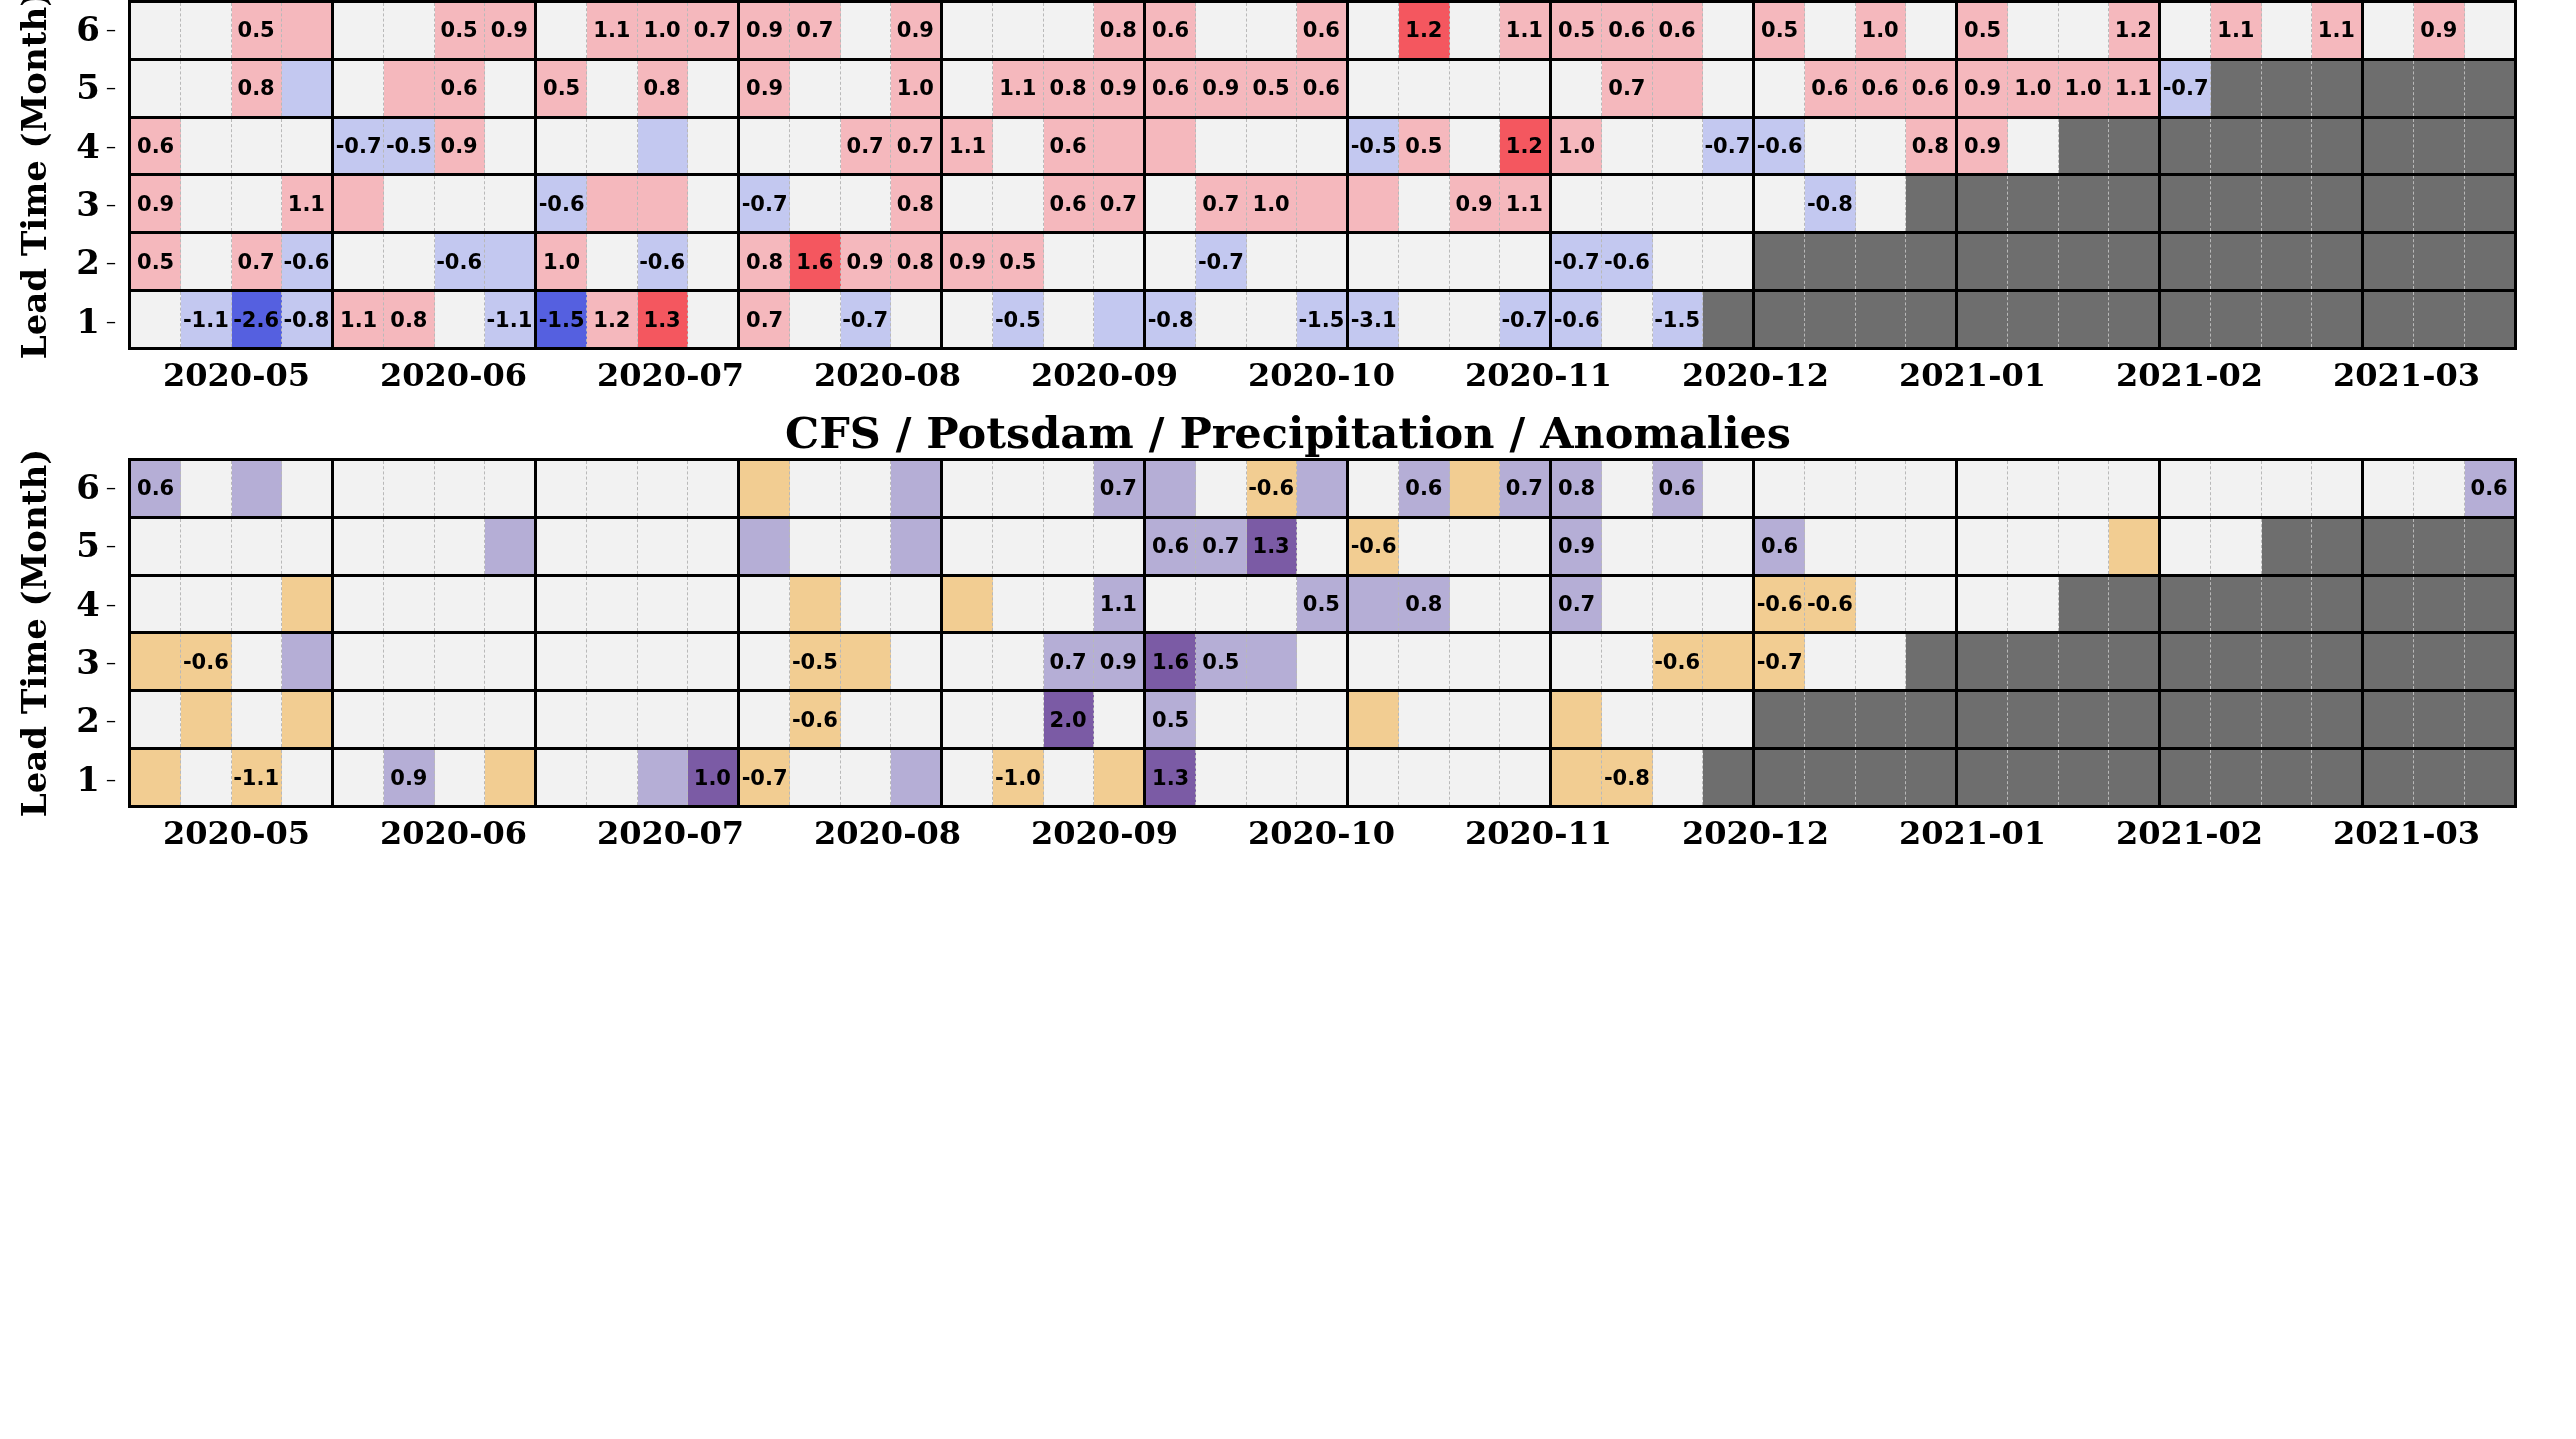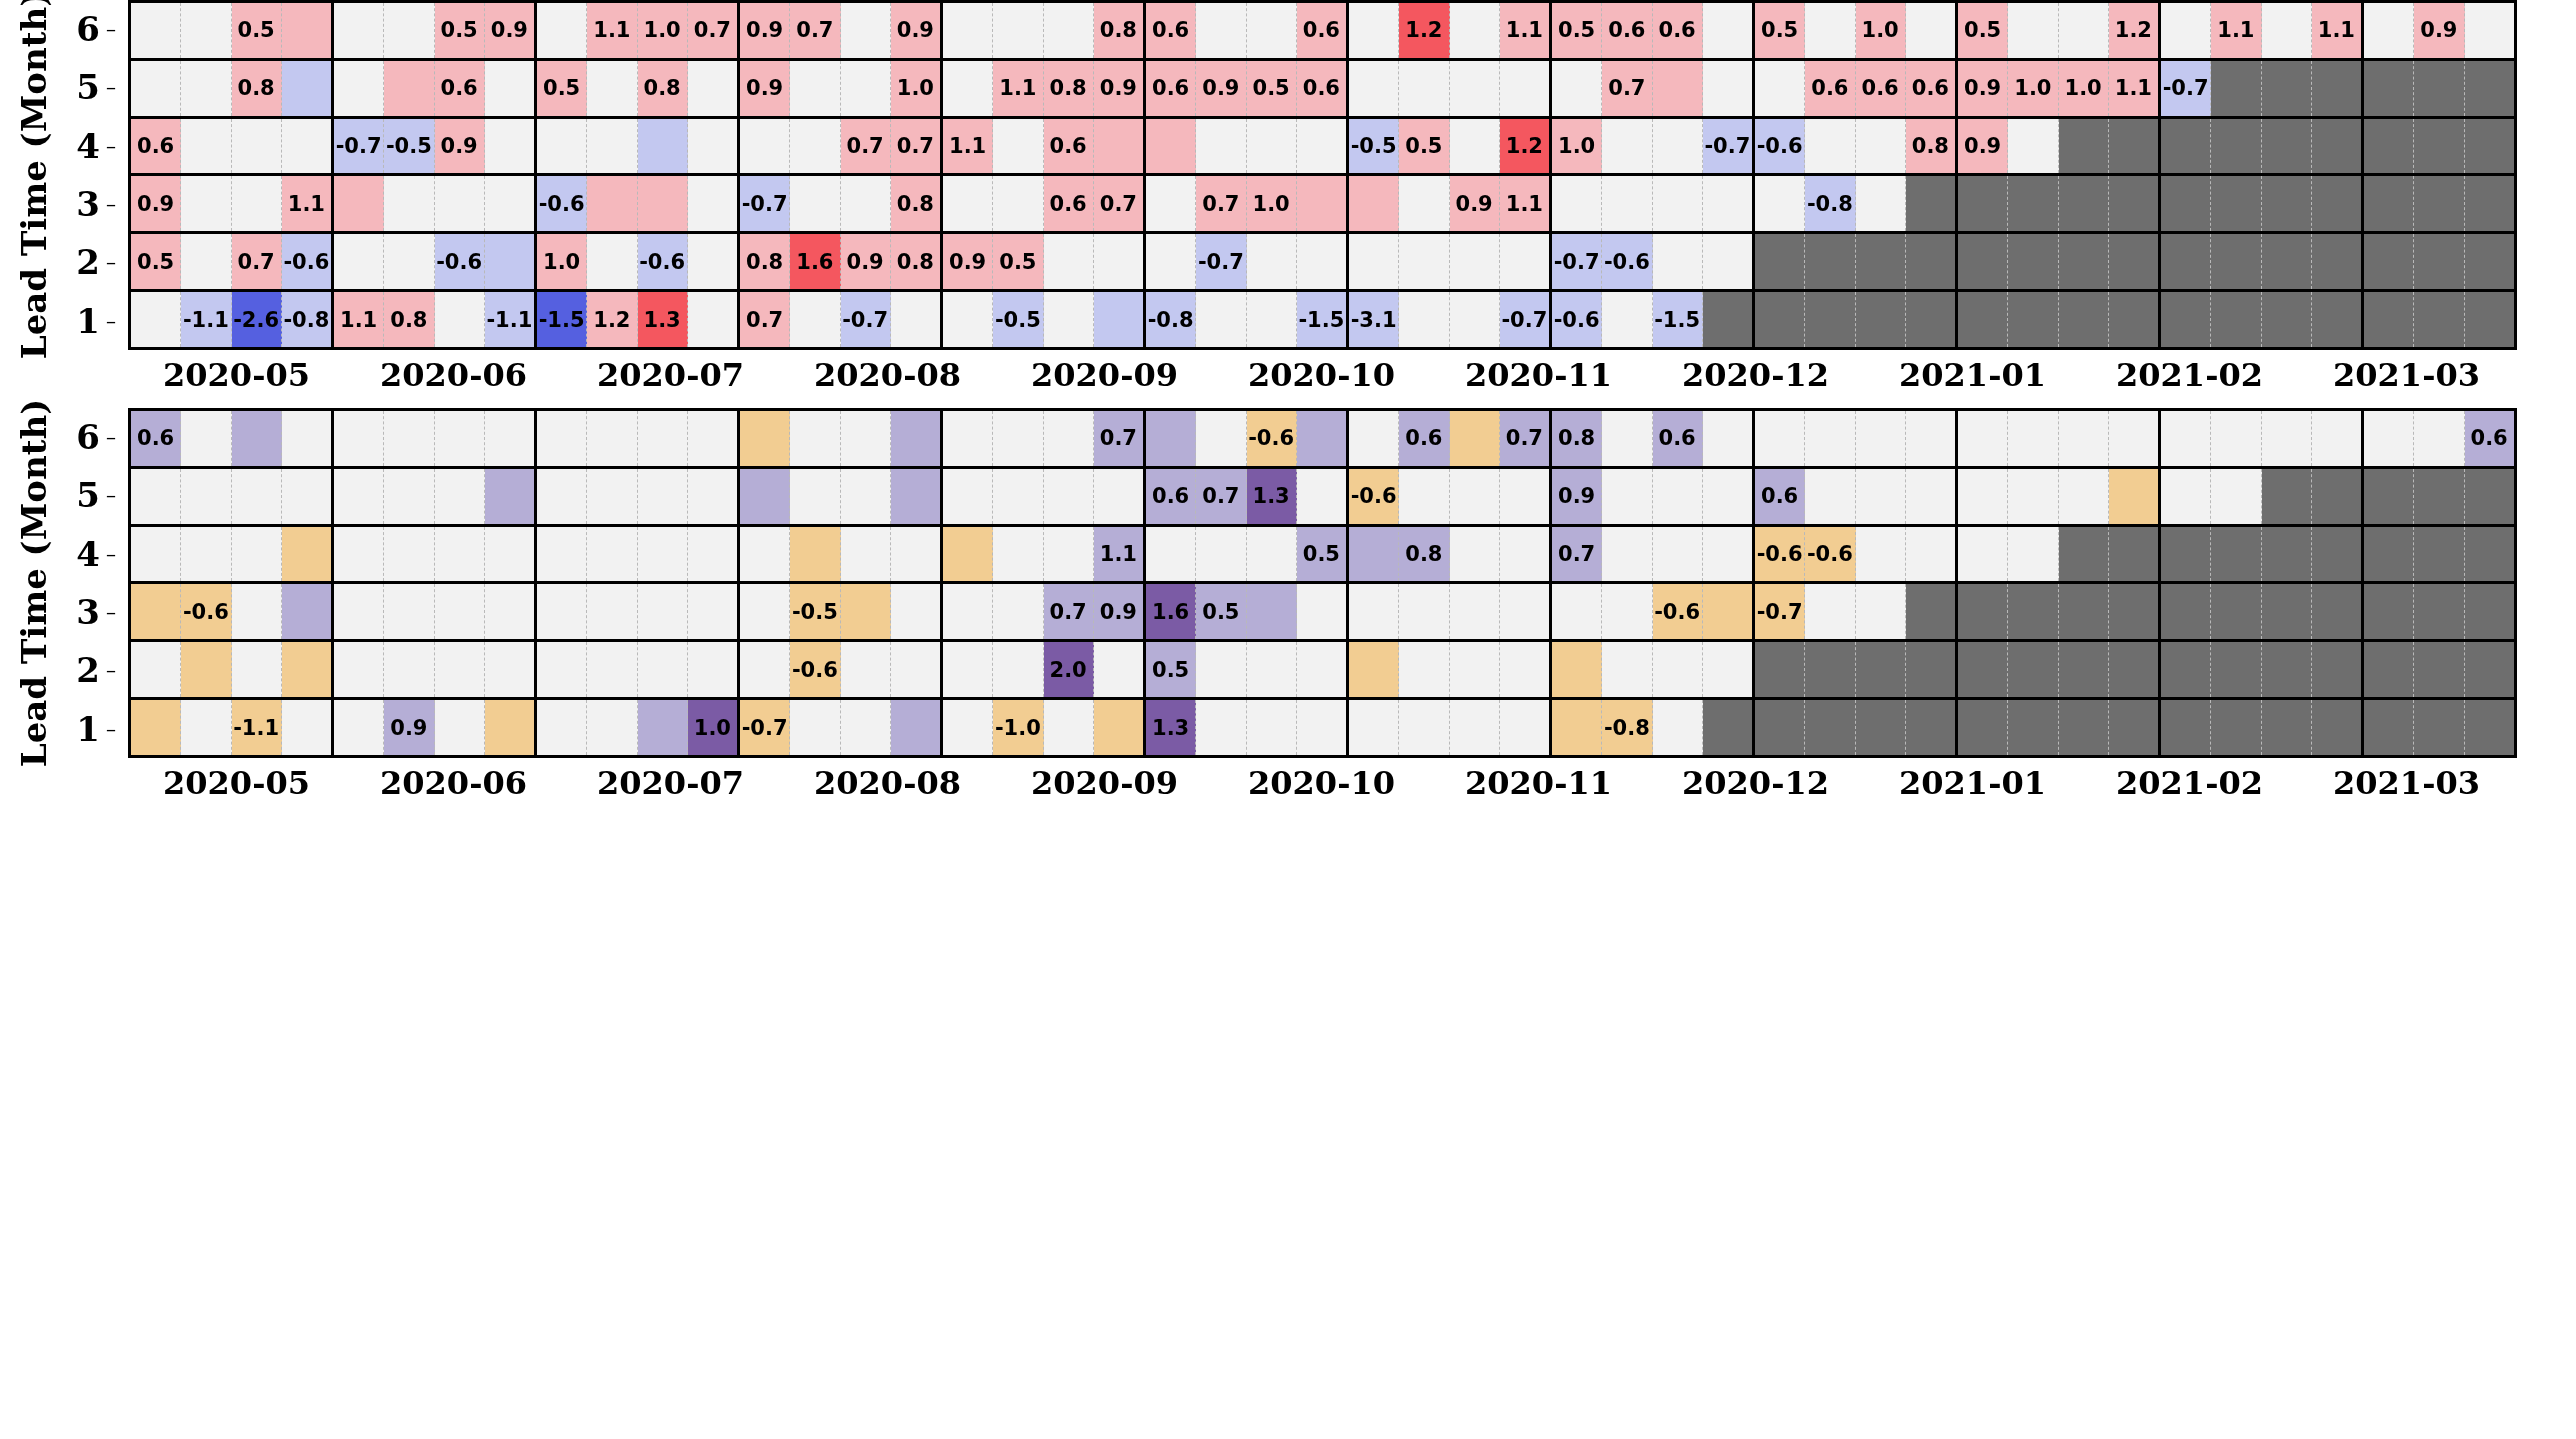--- a/index.html
+++ b/index.html
@@ -367,20 +367,21 @@
         <div class="xlabel" style="width: 217px;">2020-10</div>
         <div class="xlabel" style="width: 217px;">2020-11</div>
         <div class="xlabel" style="width: 217px;">2020-12</div>
         <div class="xlabel" style="width: 217px;">2021-01</div>
         <div class="xlabel" style="width: 217px;">2021-02</div>
         <div class="xlabel" style="width: 217px;">2021-03</div>
       </div>
     </div>
     <div class="spacer"></div>
     <div class="panel">
+      <div class="title">CFS / Potsdam / Precipitation / Anomalies</div>
       <div class="plotwrap">
         <div class="ylabel">
           <span>Lead Time (Month)</span>
         </div>
         <div class="ytickcol">
           <div class="ytick">6<span class="dash">–</span></div>
           <div class="ytick">5<span class="dash">–</span></div>
           <div class="ytick">4<span class="dash">–</span></div>
           <div class="ytick">3<span class="dash">–</span></div>
           <div class="ytick">2<span class="dash">–</span></div>

